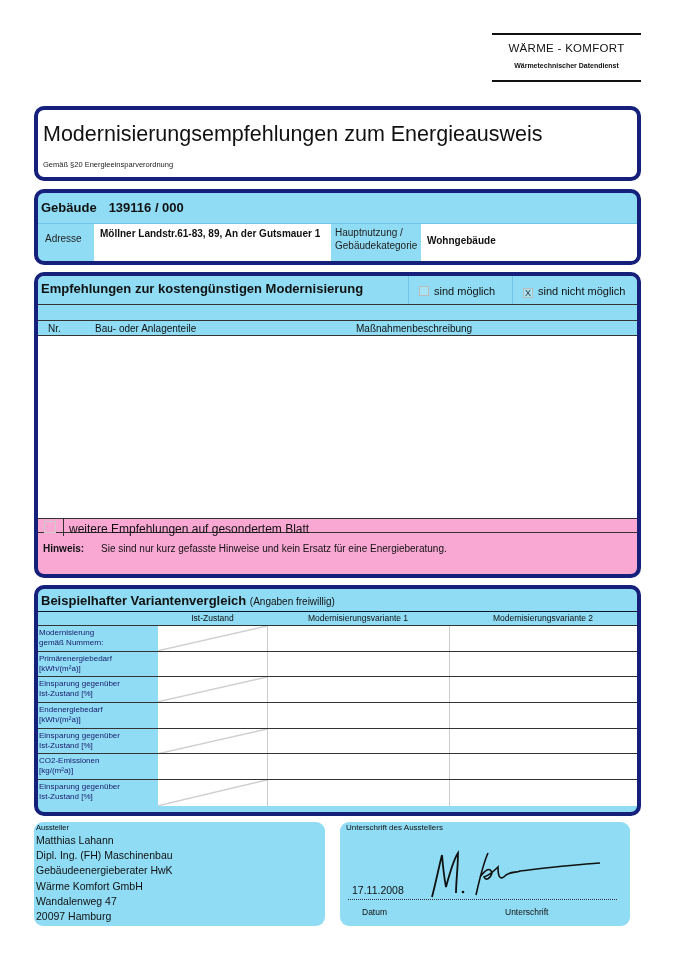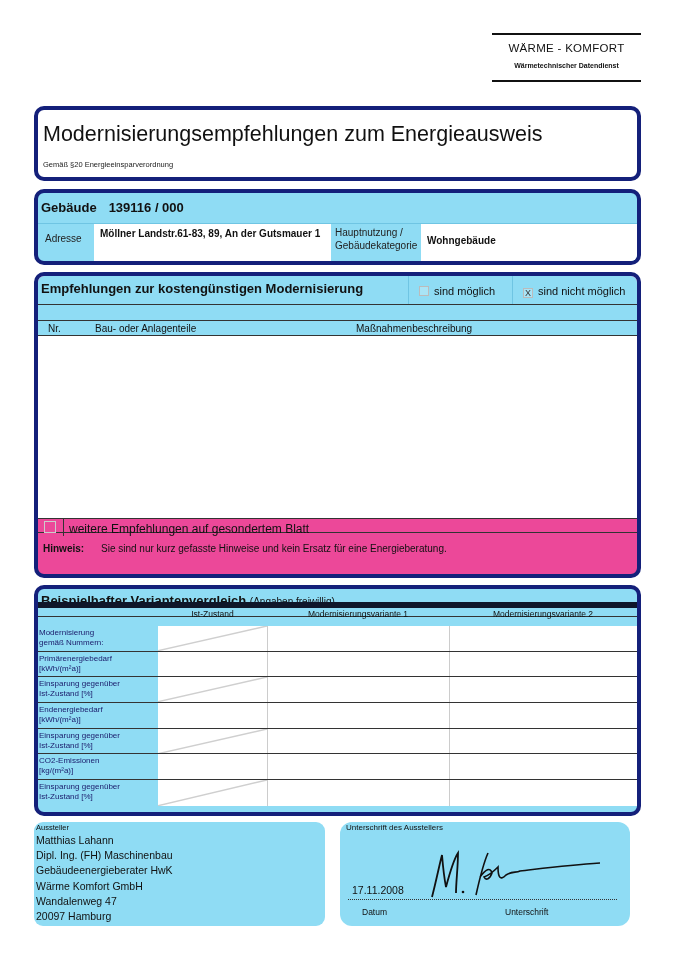--- a/index.html
+++ b/index.html
@@ -25,21 +25,21 @@
     .b-geb .hdr { position: absolute; left: 3px; top: 7px; font-size: 13px; font-weight: bold; }
     .b-geb .hdr span { margin-right: 12px; }
     .b-geb .row { position: absolute; left: 0; right: 0; top: 30px; height: 38px; border-top: 1px solid #6fc5e3; }
     .b-geb .cell { position: absolute; top: 0; height: 38px; font-size: 10px; }
     .b-geb .lab1 { left: 0; width: 56px; padding: 9px 0 0 7px; color: #222; }
     .b-geb .val1 { left: 56px; width: 237px; background: #fff; padding: 4px 6px; font-weight: bold; line-height: 12px; }
     .b-geb .lab2 { left: 293px; width: 100px; padding: 3px 4px; line-height: 12.5px; color: #222; }
     .b-geb .val2 { left: 383px; right: 0; background: #fff; padding: 11px 6px; font-weight: bold; }
 
     
-    .b-emp { top: 272px; height: 306px; background: #ec4899; }
+    .b-emp { top: 272px; height: 306px; background: #f9a8d4; }
     .b-emp .hdr { position: absolute; left: 0; right: 0; top: 0; height: 28px; background: #8fdcf4; }
     .b-emp .hdr .title { position: absolute; left: 3px; top: 5px; font-size: 13px; font-weight: bold; }
     .b-emp .hdr .opt { position: absolute; top: 0; height: 28px; border-left: 1px solid #6fc5e3; font-size: 11px; padding: 9px 0 0 10px; }
     .b-emp .hdr .opt1 { left: 370px; width: 104px; }
     .b-emp .hdr .opt2 { left: 474px; right: 0; padding-left: 10px; }
     .chk { display: inline-block; width: 10px; height: 10px; border: 1px solid #bbb; background: #a9e4f6; margin-right: 5px; vertical-align: -1px; font-size: 9px; line-height: 8px; text-align: center; color: #333; }
     .b-emp .subhdr { position: absolute; left: 0; right: 0; top: 28px; height: 16px; background: #8fdcf4; border-top: 1px solid #333; font-size: 10px; padding: 20px 0 0 3px; }
     .b-emp .colhdr { position: absolute; left: 0; right: 0; top: 44px; height: 16px; background: #8fdcf4; border-top: 1px solid #333; border-bottom: 1px solid #333; font-size: 10px; }
     .b-emp .colhdr span { position: absolute; top: 2px; }
     .b-emp .body { position: absolute; left: 0; right: 0; top: 60px; height: 182px; background: #fff; }
@@ -48,38 +48,38 @@
     .b-emp .more .cb i { position: absolute; left: 6px; top: 2px; width: 12px; height: 12px; border: 1px solid #ccc; }
     .b-emp .more .txt { position: absolute; left: 31px; top: 3px; }
     .b-emp .note { position: absolute; left: 5px; top: 266px; font-size: 10px; line-height: 13px; }
     .b-emp .note b { position: absolute; left: 0; top: 0; }
     .b-emp .note .t { position: absolute; left: 58px; top: 0; width: 520px; }
 
     
     .b-var { top: 585px; height: 231px; background: #8fdcf4; }
     .b-var .hdr { position: absolute; left: 3px; top: 4px; font-size: 13px; font-weight: bold; }
     .b-var .hdr small { font-size: 10px; font-weight: normal; }
-    .b-var .colhdr { position: absolute; left: 0; right: 0; top: 13px; height: 15px; border-top: 6px solid #0f172a; border-bottom: 1px solid #333; font-size: 8.5px; }
+    .b-var .colhdr { position: absolute; left: 0; right: 0; top: 22px; height: 15px; border-top: 1px solid #0f172a; border-bottom: 1px solid #333; font-size: 8.5px; }
     .b-var .colhdr span { position: absolute; top: 1px; text-align: center; }
     .b-var .rows { position: absolute; left: 0; right: 0; top: 37px; }
     .b-var .vrow { position: relative; height: 25.7px; border-bottom: 1px solid #333; }
     .b-var .vrow:last-child { border-bottom: none; }
     .b-var .vrow .lab { position: absolute; left: 0; top: 0; width: 120px; height: 100%; font-size: 8px; line-height: 10px; padding: 2px 0 0 1px; color: #1a1a6a; }
     .b-var .vrow .c { position: absolute; top: 0; height: 100%; background: #fff; }
     .b-var .vrow .c0 { left: 120px; width: 109px; }
     .b-var .vrow .c1 { left: 229px; width: 182px; border-left: 1px solid #ccc; }
     .b-var .vrow .c2 { left: 411px; right: 0; border-left: 1px solid #ccc; }
     .b-var .vrow .c svg { position: absolute; left: 0; top: 0; width: 100%; height: 100%; }
 
     
     .f-box { position: absolute; top: 822px; height: 104px; background: #8fdcf4; border-radius: 9px; }
     .f-iss { left: 34px; width: 291px; }
     .f-iss .lab { position: absolute; left: 2px; top: 1px; font-size: 7.5px; }
     .f-iss .lines { position: absolute; left: 2px; top: 11px; font-size: 10.5px; line-height: 15.2px; }
-    .f-sig { left: 340px; width: 290px; border-radius: 12px; }
+    .f-sig { left: 340px; width: 290px; }
     .f-sig .lab { position: absolute; left: 6px; top: 1px; font-size: 8px; }
     .f-sig .date { position: absolute; left: 12px; top: 62px; font-size: 10.5px; }
     .f-sig .dots { position: absolute; left: 8px; top: 77px; width: 269px; border-top: 1px dotted #333; }
     .f-sig .dlab { position: absolute; left: 22px; top: 85px; font-size: 8.5px; }
     .f-sig .ulab { position: absolute; left: 165px; top: 85px; font-size: 8.5px; }
     .f-sig .sign { position: absolute; left: 88px; top: 25px; width: 180px; height: 55px; }
   </style>
 </head>
 <body>
 

